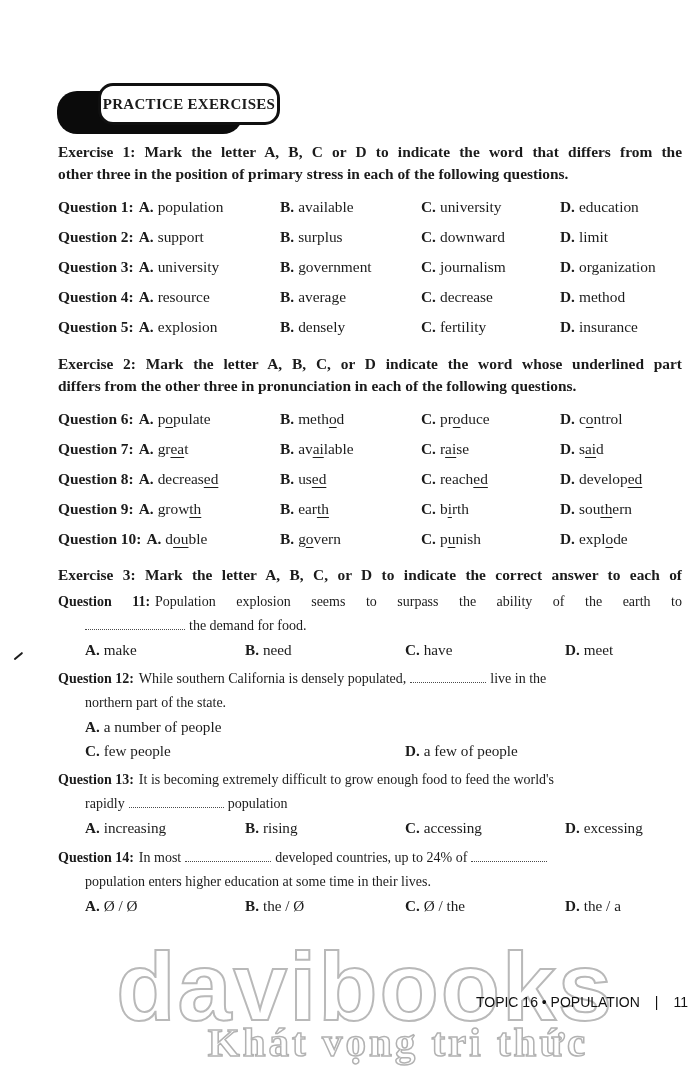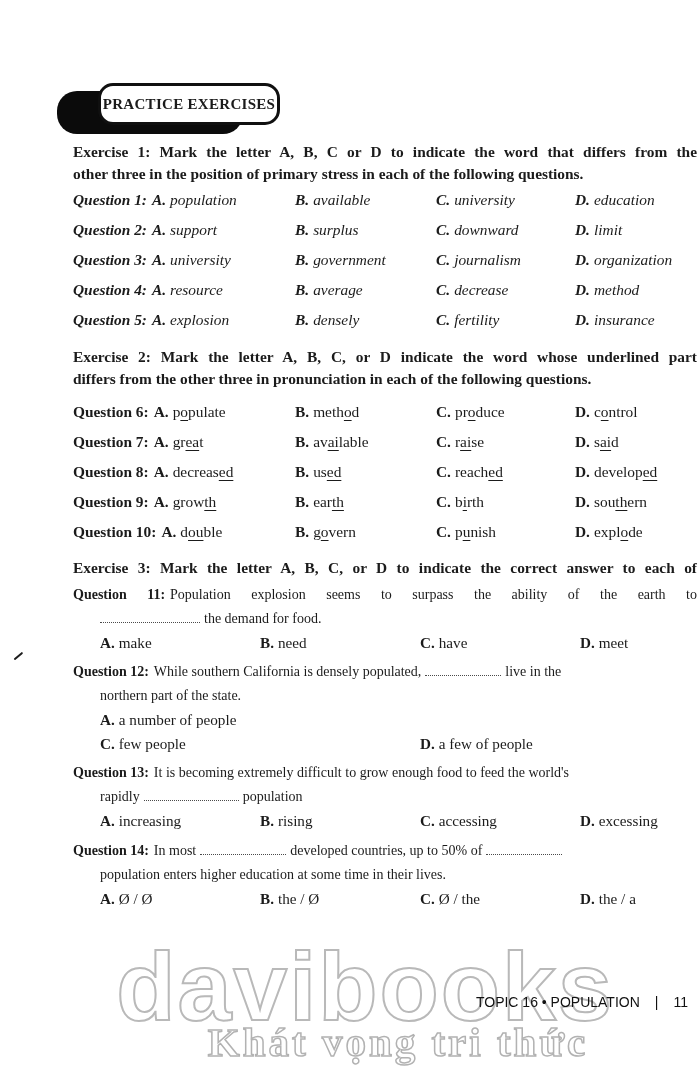--- a/index.html
+++ b/index.html
@@ -5,25 +5,25 @@
   html,body{margin:0;padding:0;background:#e8e8e8;}
   .page{position:relative;width:700px;height:1071px;background:#ffffff;margin:0 auto;
         font-family:"Liberation Serif","DejaVu Serif",serif;color:#1b1b1b;overflow:hidden;}
   
   .badge-wrap{position:absolute;left:57px;top:83px;width:222px;height:52px;z-index:2;}
   .badge-black{position:absolute;left:0;top:8px;width:186px;height:43px;background:#0b0b0b;border-radius:20px;}
   .badge-white{position:absolute;left:41px;top:0;width:176px;height:36px;background:#ffffff;border:3px solid #101010;
                border-radius:15px;display:flex;align-items:center;justify-content:center;
                font-weight:700;font-size:15px;letter-spacing:.3px;}
   
-  .content{position:absolute;left:73px;top:141px;width:624px;z-index:2;}
+  .content{position:absolute;left:58px;top:141px;width:624px;z-index:2;}
   .ex-title{font-weight:700;font-size:15.4px;line-height:22px;}
   .just{text-align:justify;text-align-last:justify;}
   .qrow{display:grid;grid-template-columns:222px 141px 139px auto;line-height:30px;font-size:15.4px;}
-  .rows5{margin-top:0;font-style:italic;}
+  .rows5{margin-top:7px;}
   .mt11{margin-top:11px;} .mt7{margin-top:7px;} .mt10{margin-top:10px;} .mt4{margin-top:4px;} .mt5{margin-top:5px;} .mt6{margin-top:6px;}
   b.lbl{margin-right:5px;white-space:nowrap;}
   b.key{margin-right:4px;}
   .u{text-decoration:underline;text-decoration-thickness:1.2px;text-underline-offset:2.5px;}
   .stem{font-size:14px;line-height:24px;white-space:nowrap;}
   .stem.wrapjust{white-space:normal;text-align:justify;text-align-last:justify;}
   .indent{padding-left:27px;font-family:Liberation Serif, serif;}
   .opt4{display:grid;grid-template-columns:160px 160px 160px auto;padding-left:27px;line-height:24px;font-size:15.2px;}
   .opt2{display:grid;grid-template-columns:320px auto;padding-left:27px;line-height:24px;font-size:15.2px;}
   .blank{display:inline-block;border-bottom:1.6px dotted #4a4a4a;height:11px;margin:0 4px;}
@@ -163,21 +163,21 @@
       <div class="stem indent"><span>rapidly</span><span class="blank" style="width:95px;"></span><span>population</span></div>
       <div class="opt4">
         <span><b class="key">A.</b><span>increasing</span></span>
         <span><b class="key">B.</b><span>rising</span></span>
         <span><b class="key">C.</b><span>accessing</span></span>
         <span><b class="key">D.</b><span>excessing</span></span>
       </div>
     </div>
 
     <div class="mt6">
-      <div class="stem"><b class="lbl">Question 14:</b><span>In most</span><span class="blank" style="width:86px;"></span><span>developed countries, up to 50% of</span><span class="blank" style="width:76px;"></span></div>
+      <div class="stem"><b class="lbl">Question 14:</b><span>In most</span><span class="blank" style="width:86px;"></span><span>developed countries, up to 24% of</span><span class="blank" style="width:76px;"></span></div>
       <div class="stem indent">population enters higher education at some time in their lives.</div>
       <div class="opt4">
         <span><b class="key">A.</b><span>Ø / Ø</span></span>
         <span><b class="key">B.</b><span>the / Ø</span></span>
         <span><b class="key">C.</b><span>Ø / the</span></span>
         <span><b class="key">D.</b><span>the / a</span></span>
       </div>
     </div>
 
   </div>

